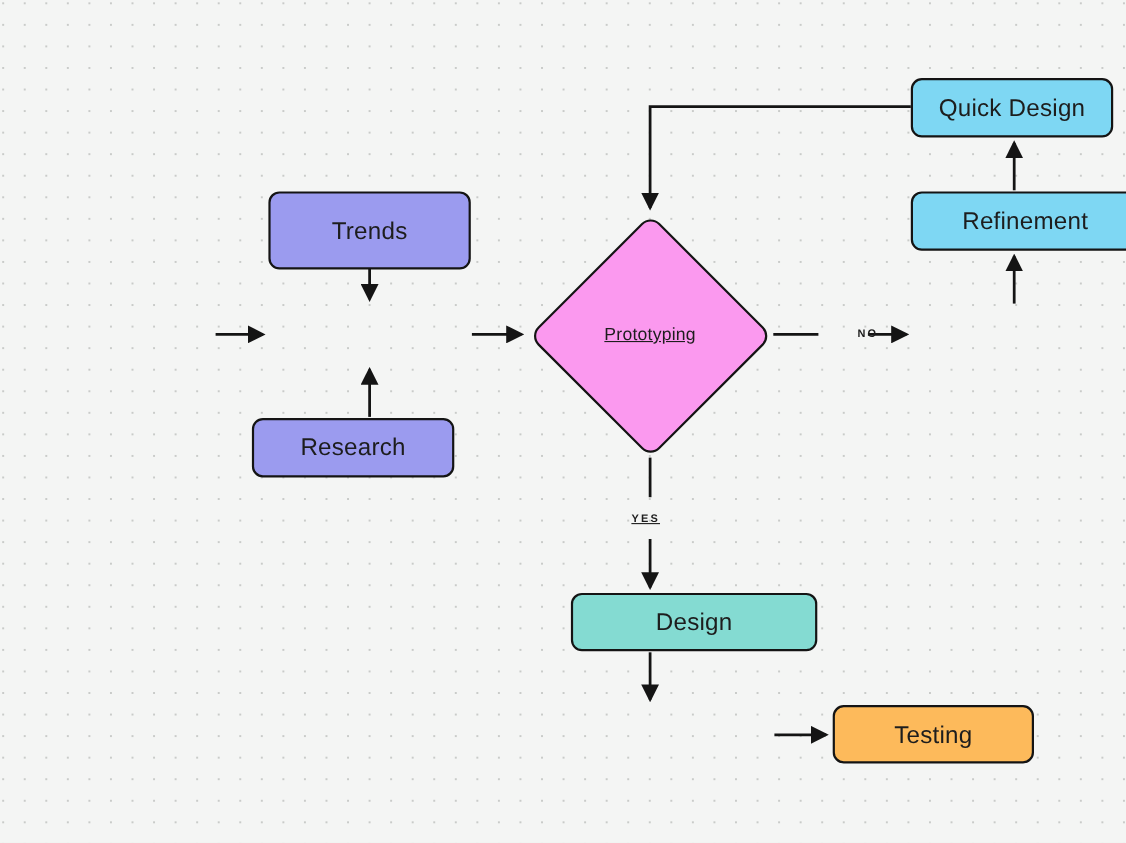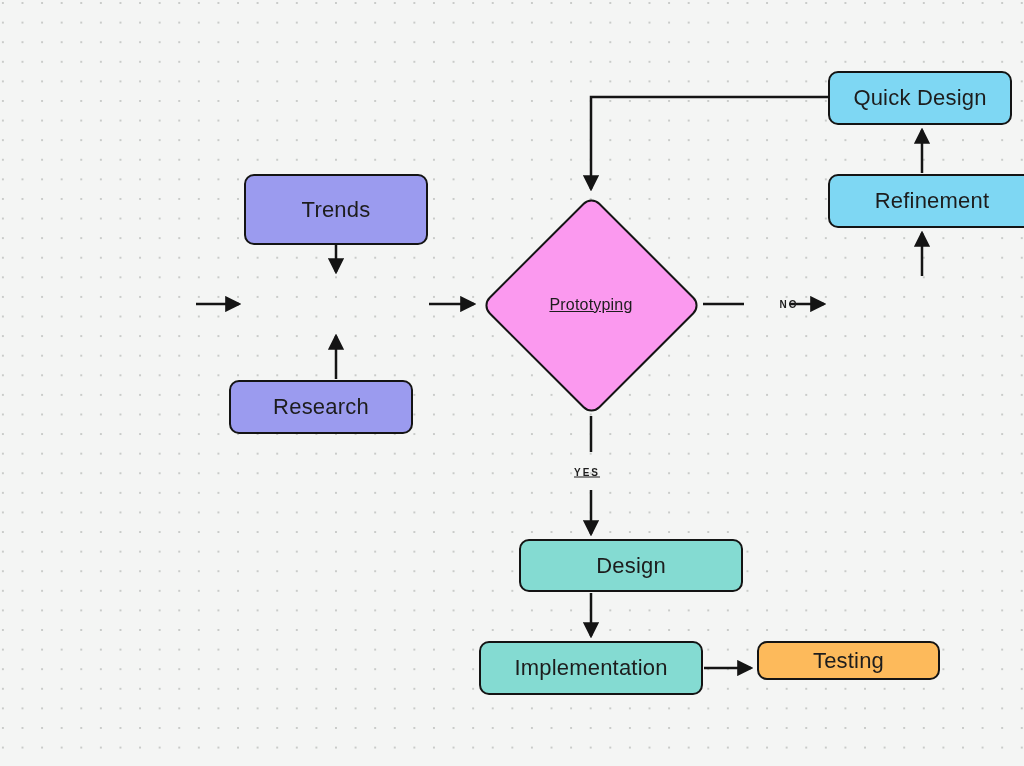--- a/index.html
+++ b/index.html
@@ -121,25 +121,22 @@
 
   <div class="node" style="left: 828px; top: 174px; width: 208px; height: 54px; background: rgb(126, 215, 243);">
     <span>Refinement</span>
   </div>
 
 
   <div class="node" style="left: 479px; top: 539px; width: 224px; height: 53px; background: rgb(132, 219, 210); margin-left: 40px;">
     <span>Design</span>
   </div>
 
-  <div class="node" style="left: 479px; top: 641px; width: 224px; height: 54px; background: rgb(132, 219, 210);">
-    <span>Implementation</span>
-  </div>
 
-  <div class="node" style="left: 757px; top: 641px; width: 183px; height: 39px; background: rgb(253, 186, 91); justify-content: center;">
+  <div class="node" style="left: 757px; top: 641px; width: 183px; height: 53px; background: rgb(253, 186, 91); justify-content: center;">
     <span>Testing</span>
   </div>
 
   <div class="edge-label" style="left:767px; top:304px;">NO</div>
 
   <div class="edge-label" style="left:565px; top:472px;text-decoration:underline;">YES</div>
 
 </div>
 
 </body></html>

